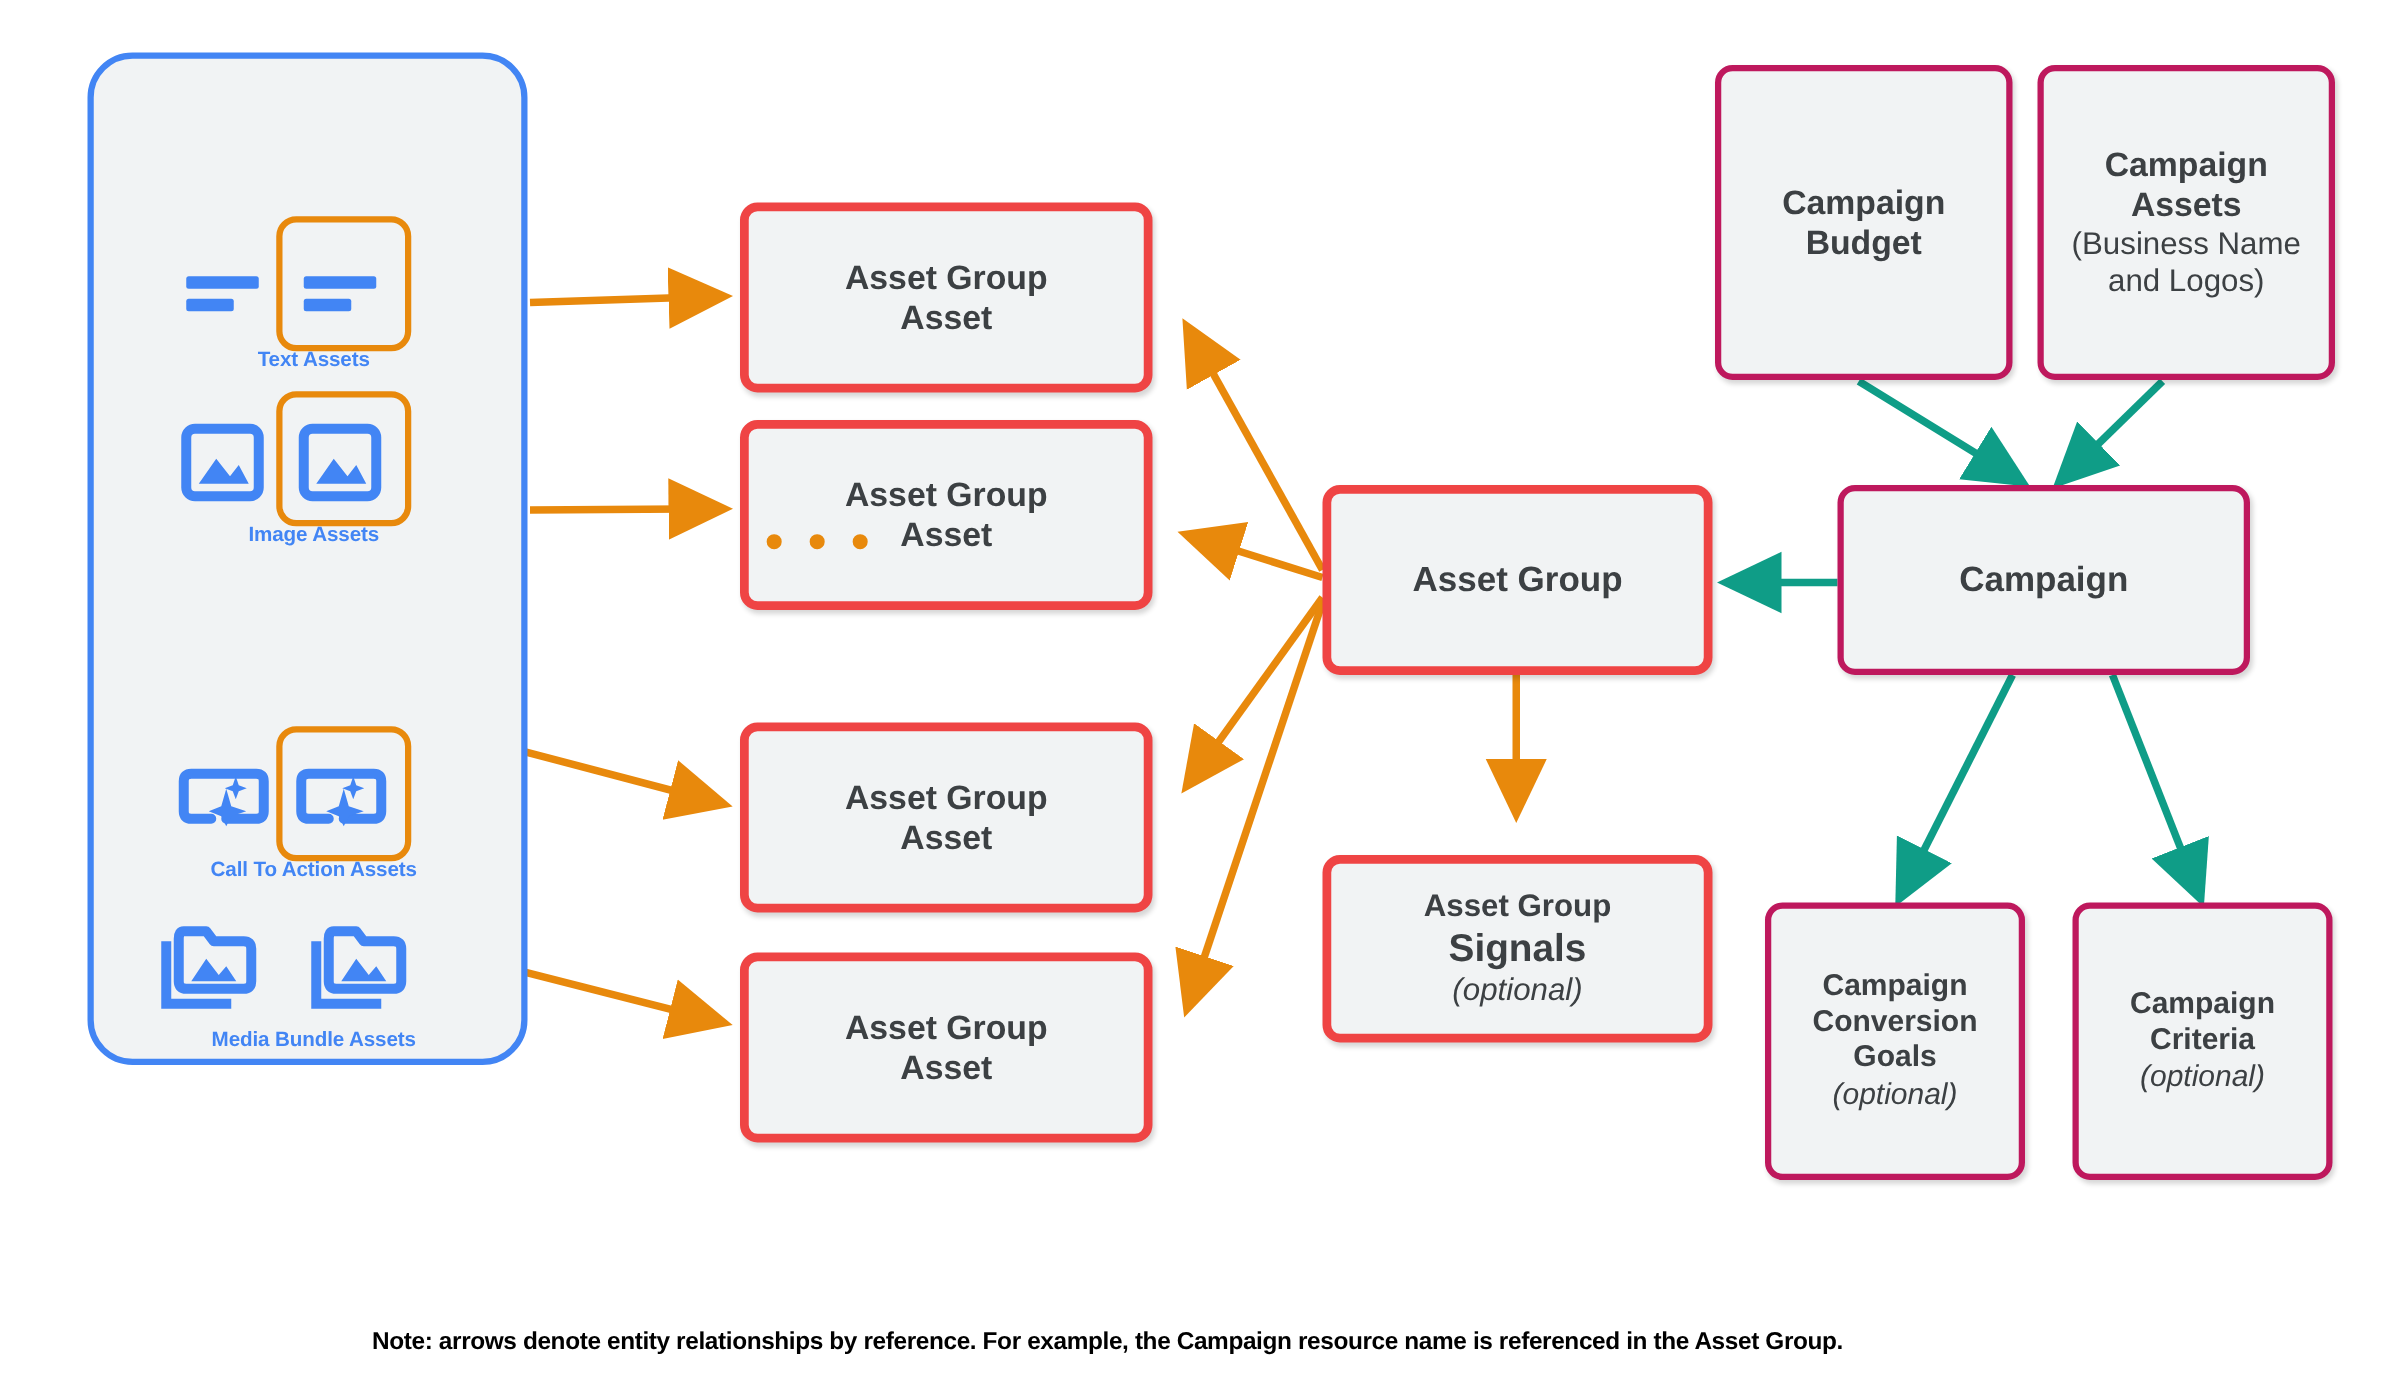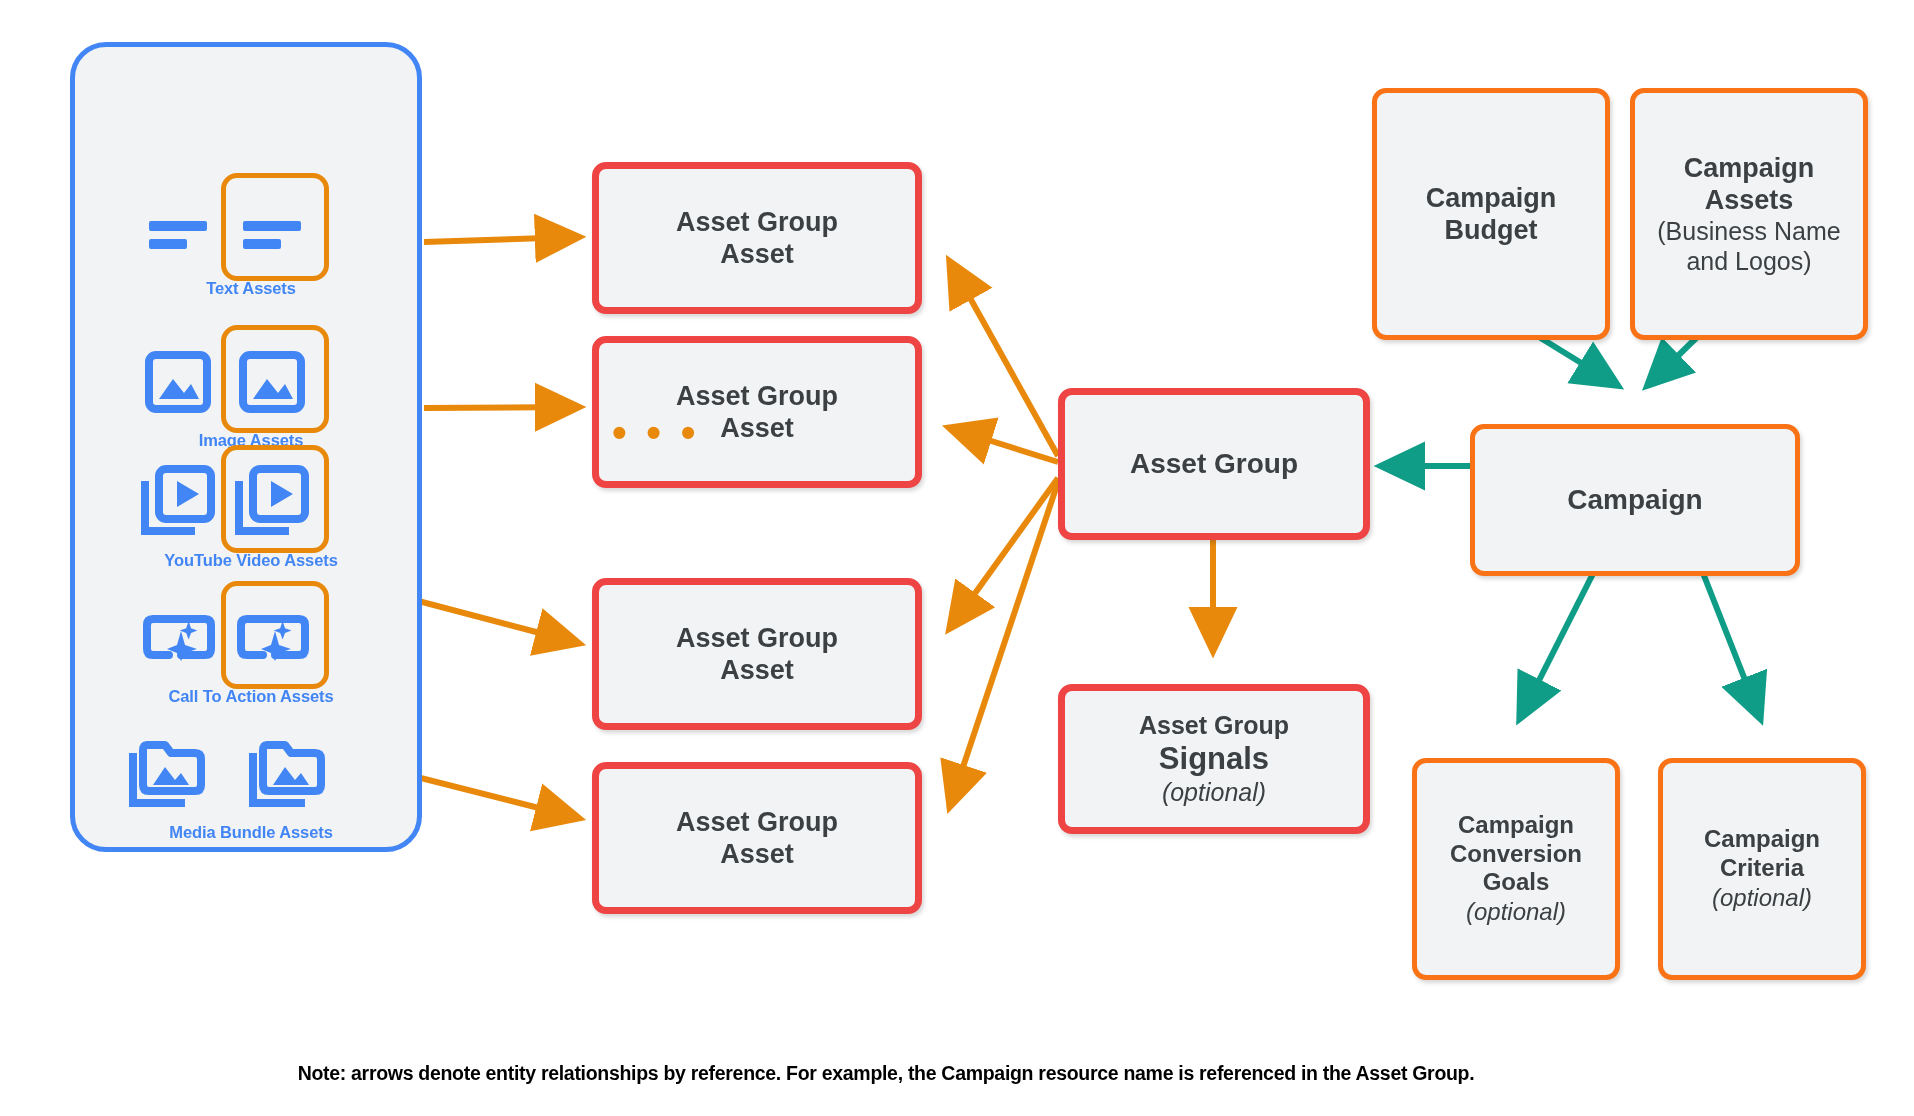--- a/index.html
+++ b/index.html
@@ -105,21 +105,21 @@
     display: flex;
     align-items: center;
     justify-content: center;
     text-align: center;
     color: #3c4043;
     box-shadow: 2px 3px 4px rgba(0,0,0,0.16);
     z-index: 3;
   }
   .node .txt { width: 100%; }
   .node.orange { border: 7px solid #ef4444; }
-  .node.teal   { border: 5px solid #f97316; margin-top: 36px; }
+  .node.teal   { border: 5px solid #be185d; }
 
   .t-title {
     display: block;
     font-weight: bold;
     line-height: 1.2;
   }
   .t-sub {
     display: block;
     font-weight: normal;
     line-height: 1.2;
@@ -209,59 +209,39 @@
         <div class="icon-slot right">
           <svg width="80" height="80" viewBox="0 0 80 80">
             <rect x="10" y="32" width="58" height="10" rx="2" fill="#4285f4"></rect>
             <rect x="10" y="50" width="38" height="10" rx="2" fill="#4285f4"></rect>
           </svg>
         </div>
       </div>
       <div class="asset-caption">Text Assets</div>
     </div>
 
-    <div class="asset-row" style="top:284px;">
+    <div class="asset-row" style="top:272px;">
       <div class="icon-pair">
         <div class="icon-slot left">
           <svg width="80" height="80" viewBox="0 0 80 80">
             <rect x="10" y="14" width="58" height="54" rx="7" fill="none" stroke="#4285f4" stroke-width="8"></rect>
             <path d="M20 58 L34 38 L45 52 L52 43 L60 58 Z" fill="#4285f4"></path>
           </svg>
         </div>
         <div class="hl-box"></div>
         <div class="icon-slot right">
           <svg width="80" height="80" viewBox="0 0 80 80">
             <rect x="10" y="14" width="58" height="54" rx="7" fill="none" stroke="#4285f4" stroke-width="8"></rect>
             <path d="M20 58 L34 38 L45 52 L52 43 L60 58 Z" fill="#4285f4"></path>
           </svg>
         </div>
       </div>
       <div class="asset-caption">Image Assets</div>
     </div>
 
-    <div class="asset-row" style="top:404px;">
-      <div class="icon-pair">
-        <div class="icon-slot left">
-          <svg width="80" height="80" viewBox="0 0 80 80">
-            <path d="M6 24 L6 70 L52 70" fill="none" stroke="#4285f4" stroke-width="8" stroke-linecap="square"></path>
-            <rect x="20" y="8" width="52" height="50" rx="7" fill="none" stroke="#4285f4" stroke-width="8"></rect>
-            <path d="M38 20 L60 33 L38 46 Z" fill="#4285f4"></path>
-          </svg>
-        </div>
-        <div class="hl-box"></div>
-        <div class="icon-slot right">
-          <svg width="80" height="80" viewBox="0 0 80 80">
-            <path d="M6 24 L6 70 L52 70" fill="none" stroke="#4285f4" stroke-width="8" stroke-linecap="square"></path>
-            <rect x="20" y="8" width="52" height="50" rx="7" fill="none" stroke="#4285f4" stroke-width="8"></rect>
-            <path d="M38 20 L60 33 L38 46 Z" fill="#4285f4"></path>
-          </svg>
-        </div>
-      </div>
-      <div class="asset-caption">YouTube Video  Assets</div>
-    </div>
 
     <div class="asset-row" style="top:540px;">
       <div class="icon-pair">
         <div class="icon-slot left">
           <svg width="80" height="80" viewBox="0 0 80 80">
             <path d="M22 22 L66 22 Q72 22 72 28 L72 52 Q72 58 66 58 L42 58 M30 58 L14 58 Q8 58 8 52 L8 28 Q8 22 14 22 L22 22" fill="none" stroke="#4285f4" stroke-width="8" stroke-linecap="round"></path>
             <path d="M38 62 L42 48 L46 62 L58 66 L46 70 L42 78 L38 70 L28 66 Z" fill="#4285f4" transform="translate(0,-14) scale(1)"></path>
             <path d="M55 32 L58 41 L66 44 L58 47 L55 55 L52 47 L44 44 L52 41 Z" fill="#4285f4" transform="translate(-4,-8) scale(0.8) translate(12,8)"></path>
           </svg>
         </div>

